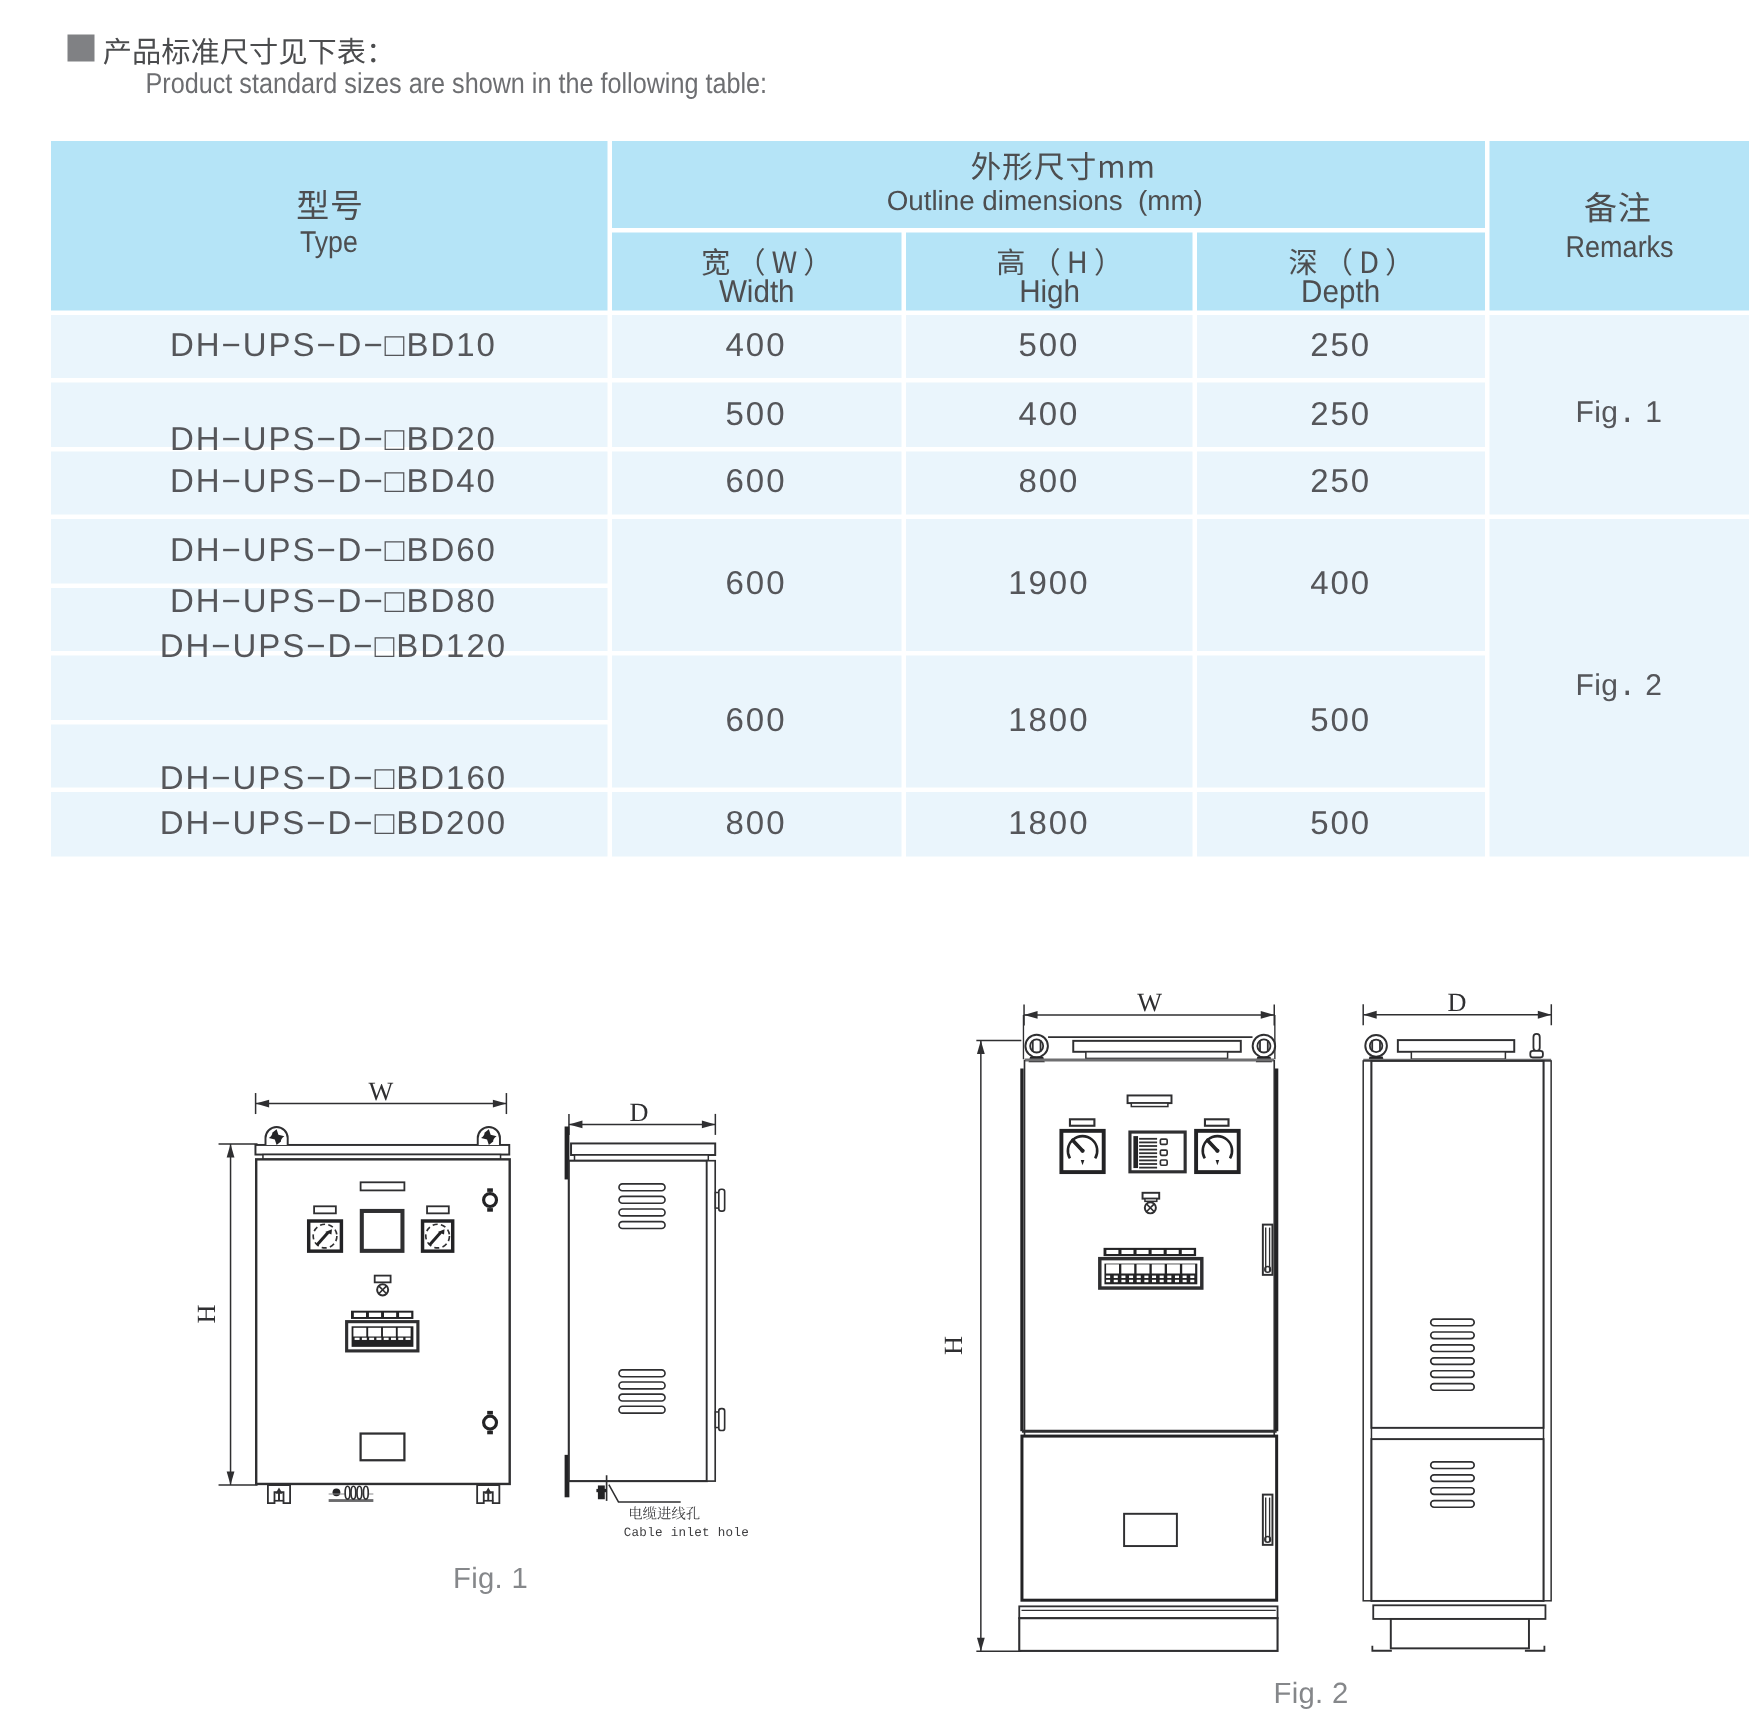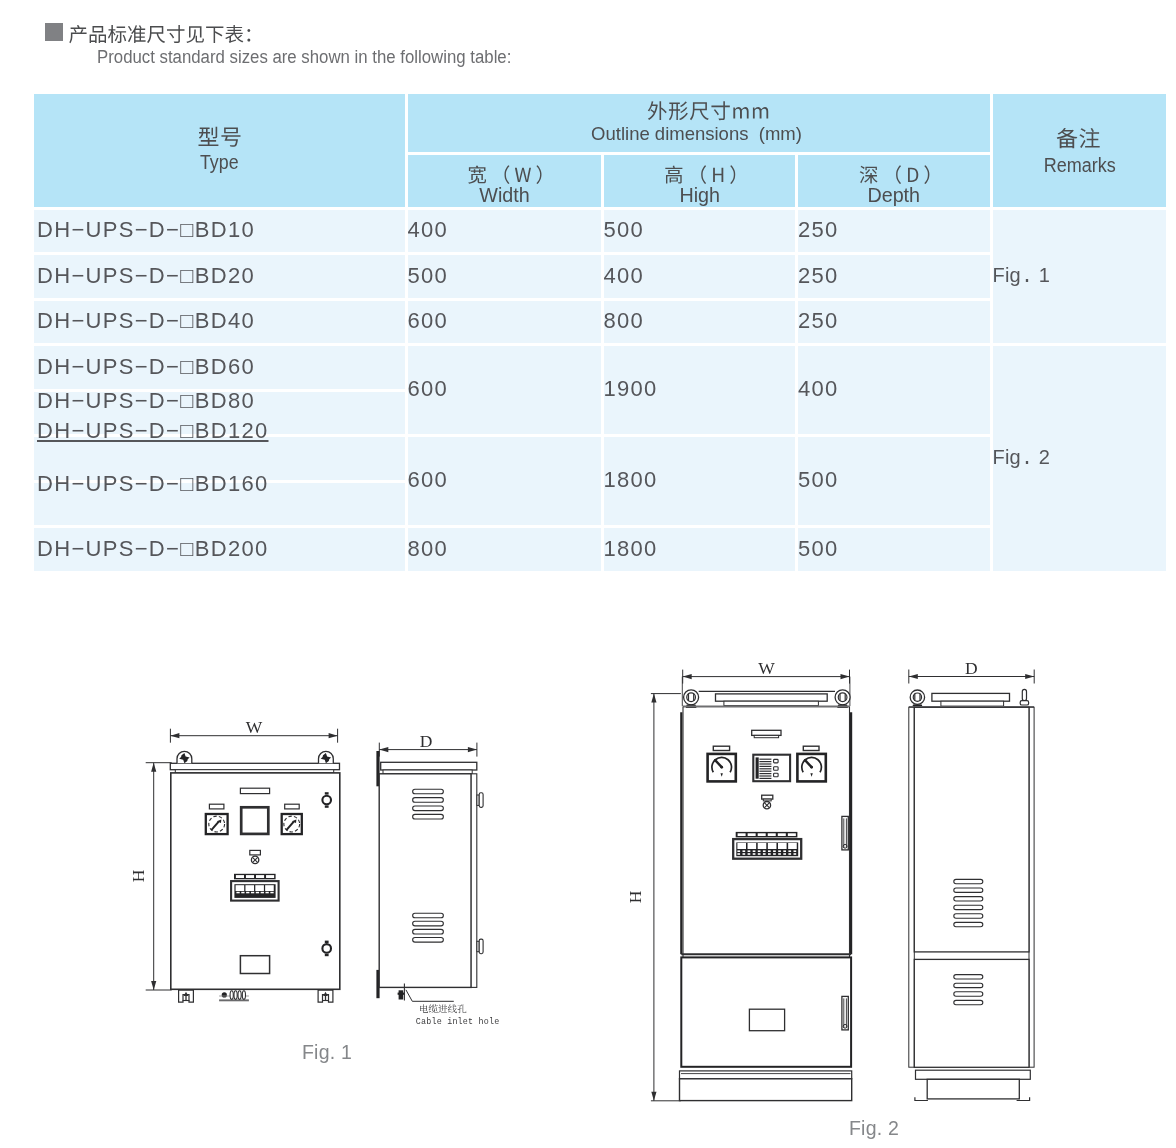--- a/index.html
+++ b/index.html
@@ -1,19 +1,19 @@
 <!DOCTYPE html>
 <html><head><meta charset="utf-8"><style>
 html,body{margin:0;padding:0;background:#ffffff;}
 body{width:1176px;height:1148px;position:relative;font-family:"Liberation Sans",sans-serif;
  -webkit-font-smoothing:antialiased;}
 .abs{position:absolute;}
 .cell{position:absolute;background:#eaf5fc;}
 .hcell{position:absolute;background:#b5e4f7;}
-.ct{position:absolute;color:#55565a;font-size:22px;letter-spacing:1.3px;text-align:left;white-space:nowrap;}
+.ct{position:absolute;color:#55565a;font-size:22px;letter-spacing:1.3px;text-align:center;white-space:nowrap;}
 .hl{position:absolute;color:#4d4e50;text-align:center;white-space:nowrap;}
 </style></head>
 <body>
 
 <div class="abs" style="left:45px;top:23px;width:18px;height:18px;background:#808184;"></div>
 
 <svg style="position:absolute;left:0;top:0;overflow:visible" width="1" height="1">
     <path transform="translate(68.5,41.5)" d="M3.3 -9.0H18.1V-7.6H3.3ZM2.1 -14.0H17.6V-12.6H2.1ZM2.4 -9.0H3.9V-6.3Q3.9 -5.5 3.9 -4.4Q3.8 -3.4 3.6 -2.3Q3.3 -1.2 2.9 -0.2Q2.5 0.8 1.9 1.7Q1.8 1.6 1.6 1.4Q1.3 1.2 1.1 1.0Q0.9 0.8 0.7 0.7Q1.5 -0.4 1.8 -1.6Q2.2 -2.9 2.3 -4.1Q2.4 -5.4 2.4 -6.4ZM5.1 -11.9 6.4 -12.5Q6.9 -11.8 7.4 -11.0Q7.9 -10.3 8.1 -9.7L6.8 -9.1Q6.6 -9.7 6.1 -10.5Q5.6 -11.3 5.1 -11.9ZM13.4 -12.4 15.0 -11.8Q14.5 -11.0 14.0 -10.0Q13.4 -9.1 12.9 -8.5L11.8 -9.0Q12.1 -9.4 12.4 -10.0Q12.7 -10.6 13.0 -11.2Q13.2 -11.9 13.4 -12.4ZM8.3 -16.0 9.7 -16.4Q10.2 -15.9 10.6 -15.2Q11.0 -14.6 11.2 -14.1L9.7 -13.6Q9.5 -14.1 9.1 -14.8Q8.7 -15.5 8.3 -16.0Z M25.4 -14.1V-10.5H33.2V-14.1ZM24.0 -15.6H34.7V-9.0H24.0ZM21.1 -7.0H28.1V1.4H26.6V-5.6H22.5V1.6H21.1ZM30.2 -7.0H37.5V1.4H36.1V-5.6H31.6V1.6H30.2ZM21.8 -0.9H27.2V0.5H21.8ZM30.9 -0.9H36.7V0.5H30.9Z M48.1 -14.9H56.6V-13.5H48.1ZM47.2 -10.2H57.6V-8.9H47.2ZM51.4 -9.6H52.9V-0.3Q52.9 0.3 52.7 0.7Q52.6 1.0 52.1 1.2Q51.7 1.4 51.0 1.4Q50.3 1.5 49.3 1.5Q49.3 1.2 49.1 0.7Q49.0 0.3 48.8 -0.0Q49.6 -0.0 50.2 -0.0Q50.8 0.0 51.0 -0.0Q51.2 -0.0 51.3 -0.1Q51.4 -0.2 51.4 -0.3ZM54.2 -6.3 55.4 -6.7Q55.9 -5.8 56.4 -4.7Q56.8 -3.6 57.2 -2.6Q57.5 -1.6 57.7 -0.8L56.3 -0.3Q56.2 -1.1 55.8 -2.1Q55.5 -3.2 55.1 -4.3Q54.7 -5.4 54.2 -6.3ZM48.6 -6.7 49.9 -6.4Q49.6 -5.2 49.2 -4.1Q48.8 -3.0 48.3 -2.1Q47.8 -1.1 47.3 -0.3Q47.2 -0.5 46.9 -0.6Q46.7 -0.7 46.5 -0.9Q46.3 -1.0 46.1 -1.1Q46.9 -2.2 47.6 -3.6Q48.2 -5.1 48.6 -6.7ZM40.0 -12.2H46.9V-10.9H40.0ZM42.9 -16.4H44.4V1.5H42.9ZM42.8 -11.4 43.8 -11.1Q43.5 -10.0 43.1 -8.9Q42.8 -7.7 42.3 -6.6Q41.9 -5.5 41.4 -4.5Q40.8 -3.5 40.3 -2.8Q40.2 -3.0 40.1 -3.3Q39.9 -3.5 39.8 -3.8Q39.6 -4.0 39.5 -4.2Q40.1 -5.0 40.8 -6.2Q41.4 -7.4 41.9 -8.8Q42.5 -10.2 42.8 -11.4ZM44.3 -10.5Q44.5 -10.3 44.9 -9.8Q45.2 -9.3 45.7 -8.8Q46.1 -8.2 46.5 -7.7Q46.9 -7.2 47.0 -7.0L46.2 -5.9Q46.0 -6.2 45.6 -6.8Q45.3 -7.3 44.9 -7.9Q44.5 -8.5 44.1 -9.0Q43.8 -9.5 43.6 -9.8Z M66.6 -9.0H76.3V-7.7H66.6ZM66.6 -5.1H76.3V-3.8H66.6ZM66.6 -1.2H77.1V0.2H66.6ZM67.2 -16.2 68.5 -15.9Q68.0 -14.2 67.2 -12.7Q66.5 -11.1 65.6 -9.8Q64.7 -8.4 63.7 -7.4Q63.6 -7.6 63.4 -7.8Q63.2 -7.9 63.0 -8.1Q62.8 -8.3 62.6 -8.5Q63.6 -9.4 64.4 -10.6Q65.3 -11.8 66.0 -13.3Q66.7 -14.7 67.2 -16.2ZM67.0 -12.9H76.7V-11.6H67.0V1.6H65.6V-11.7L66.7 -12.9ZM71.1 -12.2H72.5V-0.4H71.1ZM70.3 -15.7 71.6 -16.2Q72.0 -15.6 72.5 -14.8Q72.9 -14.1 73.1 -13.5L71.8 -12.8Q71.6 -13.4 71.2 -14.2Q70.8 -15.0 70.3 -15.7ZM59.4 -14.9 60.7 -15.5Q61.2 -14.9 61.7 -14.1Q62.3 -13.3 62.7 -12.5Q63.2 -11.8 63.4 -11.2L62.1 -10.5Q61.8 -11.1 61.4 -11.8Q60.9 -12.6 60.4 -13.4Q59.9 -14.2 59.4 -14.9ZM59.4 -0.0Q59.9 -0.9 60.4 -1.9Q60.9 -3.0 61.5 -4.2Q62.0 -5.5 62.4 -6.6L63.7 -5.9Q63.3 -4.8 62.8 -3.7Q62.4 -2.5 61.9 -1.4Q61.4 -0.3 60.9 0.6Z M89.4 -8.3Q90.2 -5.2 91.9 -3.0Q93.7 -0.8 96.7 0.2Q96.5 0.3 96.3 0.6Q96.1 0.8 96.0 1.1Q95.8 1.3 95.7 1.5Q93.6 0.8 92.1 -0.6Q90.6 -1.9 89.6 -3.8Q88.6 -5.7 88.0 -8.0ZM82.3 -15.4H94.8V-7.8H82.3V-9.2H93.3V-14.0H82.3ZM81.5 -15.4H83.0V-9.9Q83.0 -8.7 82.9 -7.1Q82.8 -5.6 82.5 -4.1Q82.2 -2.5 81.5 -1.0Q80.9 0.4 79.9 1.6Q79.7 1.5 79.5 1.3Q79.3 1.1 79.0 0.9Q78.8 0.7 78.6 0.6Q79.6 -0.5 80.2 -1.9Q80.8 -3.2 81.0 -4.6Q81.3 -6.0 81.4 -7.4Q81.5 -8.7 81.5 -9.9Z M98.5 -12.2H116.0V-10.8H98.5ZM109.9 -16.4H111.4V-0.6Q111.4 0.3 111.1 0.7Q110.9 1.1 110.3 1.3Q109.7 1.5 108.6 1.5Q107.5 1.6 105.9 1.6Q105.8 1.4 105.7 1.1Q105.6 0.8 105.5 0.5Q105.3 0.2 105.2 -0.0Q106.1 -0.0 106.9 -0.0Q107.8 0.0 108.4 -0.0Q109.0 -0.0 109.2 -0.0Q109.6 -0.0 109.7 -0.2Q109.9 -0.3 109.9 -0.6ZM100.8 -8.1 102.0 -8.8Q102.7 -8.1 103.4 -7.2Q104.2 -6.4 104.7 -5.5Q105.3 -4.6 105.7 -3.9L104.3 -3.1Q104.0 -3.8 103.5 -4.7Q102.9 -5.5 102.2 -6.4Q101.5 -7.3 100.8 -8.1Z M127.1 -5.8H128.5V-1.0Q128.5 -0.5 128.7 -0.4Q129.0 -0.3 129.7 -0.3Q129.8 -0.3 130.3 -0.3Q130.7 -0.3 131.3 -0.3Q131.8 -0.3 132.3 -0.3Q132.7 -0.3 133.0 -0.3Q133.4 -0.3 133.7 -0.5Q133.9 -0.7 134.0 -1.3Q134.1 -2.0 134.1 -3.3Q134.3 -3.2 134.5 -3.0Q134.8 -2.9 135.0 -2.8Q135.3 -2.8 135.5 -2.7Q135.4 -1.2 135.2 -0.4Q134.9 0.5 134.4 0.8Q134.0 1.1 133.1 1.1Q132.9 1.1 132.6 1.1Q132.2 1.1 131.8 1.1Q131.3 1.1 130.8 1.1Q130.4 1.1 130.0 1.1Q129.7 1.1 129.6 1.1Q128.6 1.1 128.1 0.9Q127.5 0.8 127.3 0.3Q127.1 -0.2 127.1 -1.0ZM125.8 -12.0H127.3Q127.3 -9.8 127.1 -7.9Q126.9 -6.1 126.5 -4.6Q126.0 -3.1 125.1 -1.9Q124.2 -0.7 122.7 0.1Q121.1 1.0 118.8 1.6Q118.6 1.3 118.4 0.9Q118.1 0.5 117.9 0.3Q120.1 -0.2 121.6 -1.0Q123.0 -1.7 123.9 -2.8Q124.7 -3.8 125.1 -5.2Q125.5 -6.5 125.6 -8.2Q125.8 -9.9 125.8 -12.0ZM120.5 -15.3H133.0V-4.1H131.4V-13.8H122.0V-4.1H120.5Z M137.6 -14.9H154.9V-13.5H137.6ZM145.1 -13.8H146.6V1.5H145.1ZM145.9 -9.2 146.9 -10.3Q147.8 -9.9 148.8 -9.3Q149.7 -8.8 150.7 -8.3Q151.6 -7.7 152.5 -7.2Q153.3 -6.6 153.9 -6.2L152.9 -4.9Q152.3 -5.3 151.5 -5.9Q150.7 -6.4 149.7 -7.0Q148.8 -7.6 147.8 -8.1Q146.8 -8.7 145.9 -9.2Z M158.1 -14.6H173.6V-13.4H158.1ZM159.0 -11.7H172.7V-10.5H159.0ZM157.3 -8.8H174.2V-7.5H157.3ZM165.0 -16.4H166.4V-7.7H165.0ZM164.7 -8.5 165.9 -7.9Q165.2 -7.0 164.2 -6.2Q163.3 -5.4 162.2 -4.7Q161.1 -3.9 159.9 -3.4Q158.8 -2.8 157.7 -2.4Q157.6 -2.6 157.4 -2.8Q157.2 -3.0 157.0 -3.2Q156.9 -3.4 156.7 -3.6Q157.8 -3.9 158.9 -4.4Q160.0 -5.0 161.1 -5.6Q162.2 -6.2 163.1 -7.0Q164.0 -7.7 164.7 -8.5ZM166.8 -8.1Q167.5 -6.2 168.6 -4.7Q169.7 -3.2 171.3 -2.0Q172.9 -0.9 174.8 -0.4Q174.7 -0.2 174.5 0.0Q174.3 0.2 174.2 0.5Q174.0 0.7 173.9 0.9Q171.8 0.2 170.2 -1.0Q168.6 -2.2 167.4 -3.9Q166.3 -5.6 165.5 -7.8ZM172.5 -6.7 173.7 -5.9Q172.7 -5.1 171.6 -4.2Q170.4 -3.4 169.4 -2.8L168.4 -3.6Q169.1 -4.0 169.8 -4.6Q170.6 -5.1 171.3 -5.7Q172.0 -6.2 172.5 -6.7ZM160.9 1.5 160.8 0.3 161.5 -0.3 167.3 -2.0Q167.3 -1.7 167.4 -1.3Q167.5 -1.0 167.5 -0.7Q165.5 -0.1 164.3 0.3Q163.0 0.7 162.3 0.9Q161.7 1.2 161.4 1.3Q161.1 1.4 160.9 1.5ZM160.9 1.5Q160.9 1.4 160.8 1.1Q160.7 0.9 160.5 0.6Q160.4 0.4 160.3 0.2Q160.5 0.1 160.8 -0.2Q161.0 -0.5 161.0 -1.1V-5.3H162.5V0.2Q162.5 0.2 162.4 0.3Q162.2 0.4 162.0 0.5Q161.7 0.7 161.5 0.8Q161.2 1.0 161.1 1.2Q160.9 1.4 160.9 1.5Z M180.4 -9.5Q179.8 -9.5 179.3 -9.9Q178.9 -10.3 178.9 -10.9Q178.9 -11.6 179.3 -12.0Q179.8 -12.4 180.4 -12.4Q181.0 -12.4 181.4 -12.0Q181.8 -11.6 181.8 -10.9Q181.8 -10.3 181.4 -9.9Q181.0 -9.5 180.4 -9.5ZM180.4 0.1Q179.8 0.1 179.3 -0.3Q178.9 -0.7 178.9 -1.4Q178.9 -2.1 179.3 -2.5Q179.8 -2.9 180.4 -2.9Q181.0 -2.9 181.4 -2.5Q181.8 -2.1 181.8 -1.4Q181.8 -0.7 181.4 -0.3Q181.0 0.1 180.4 0.1Z" fill="#4b4c4e"></path>
   </svg>
 
@@ -28,36 +28,36 @@
 <div class="hcell" style="left:603.5px;top:155.0px;width:191.5px;height:52.0px;"></div>
 
 <div class="hcell" style="left:798.0px;top:155.0px;width:191.5px;height:52.0px;"></div>
 
 <div class="hcell" style="left:992.5px;top:94px;width:173.5px;height:113px;"></div>
 
 <div class="cell" style="left:34px;top:209.5px;width:370.5px;height:42.5px;"></div>
 <div class="ct" style="left:37px;top:217.1px;width:370.5px;">DH−UPS−D−□BD10</div>
 
 <div class="cell" style="left:34px;top:255.0px;width:370.5px;height:42.5px;"></div>
-<div class="ct" style="left:37px;top:263px;width:370.5px;">DH−UPS−D−□BD20</div>
+<div class="ct" style="left:37px;top:280px;width:370.5px;">DH−UPS−D−□BD20</div>
 
 <div class="cell" style="left:34px;top:300.5px;width:370.5px;height:42.5px;"></div>
 <div class="ct" style="left:37px;top:308.1px;width:370.5px;">DH−UPS−D−□BD40</div>
 
 <div class="cell" style="left:34px;top:346.0px;width:370.5px;height:42.5px;"></div>
 <div class="ct" style="left:37px;top:353.6px;width:370.5px;">DH−UPS−D−□BD60</div>
 
 <div class="cell" style="left:34px;top:391.5px;width:370.5px;height:42.5px;"></div>
 <div class="ct" style="left:37px;top:388px;width:370.5px;">DH−UPS−D−□BD80</div>
 
 <div class="cell" style="left:34px;top:437.0px;width:370.5px;height:42.5px;"></div>
-<div class="ct" style="left:37px;top:418px;width:370.5px;text-decoration:underline;">DH−UPS−D−□BD120</div>
+<div class="ct" style="left:37px;top:418px;width:370.5px;">DH−UPS−D−□BD120</div>
 
 <div class="cell" style="left:34px;top:482.5px;width:370.5px;height:42.5px;"></div>
-<div class="ct" style="left:37px;top:471px;width:370.5px;">DH−UPS−D−□BD160</div>
+<div class="ct" style="left:37px;top:506px;width:370.5px;">DH−UPS−D−□BD160</div>
 
 <div class="cell" style="left:34px;top:528.0px;width:370.5px;height:42.5px;"></div>
 <div class="ct" style="left:37px;top:535.6px;width:370.5px;">DH−UPS−D−□BD200</div>
 
 <div class="cell" style="left:407.5px;top:209.5px;width:193.0px;height:42.5px;"></div>
 <div class="ct" style="left:407.5px;top:217.05px;width:193.0px;">400</div>
 
 <div class="cell" style="left:603.5px;top:209.5px;width:191.5px;height:42.5px;"></div>
 <div class="ct" style="left:603.5px;top:217.05px;width:191.5px;">500</div>
 

